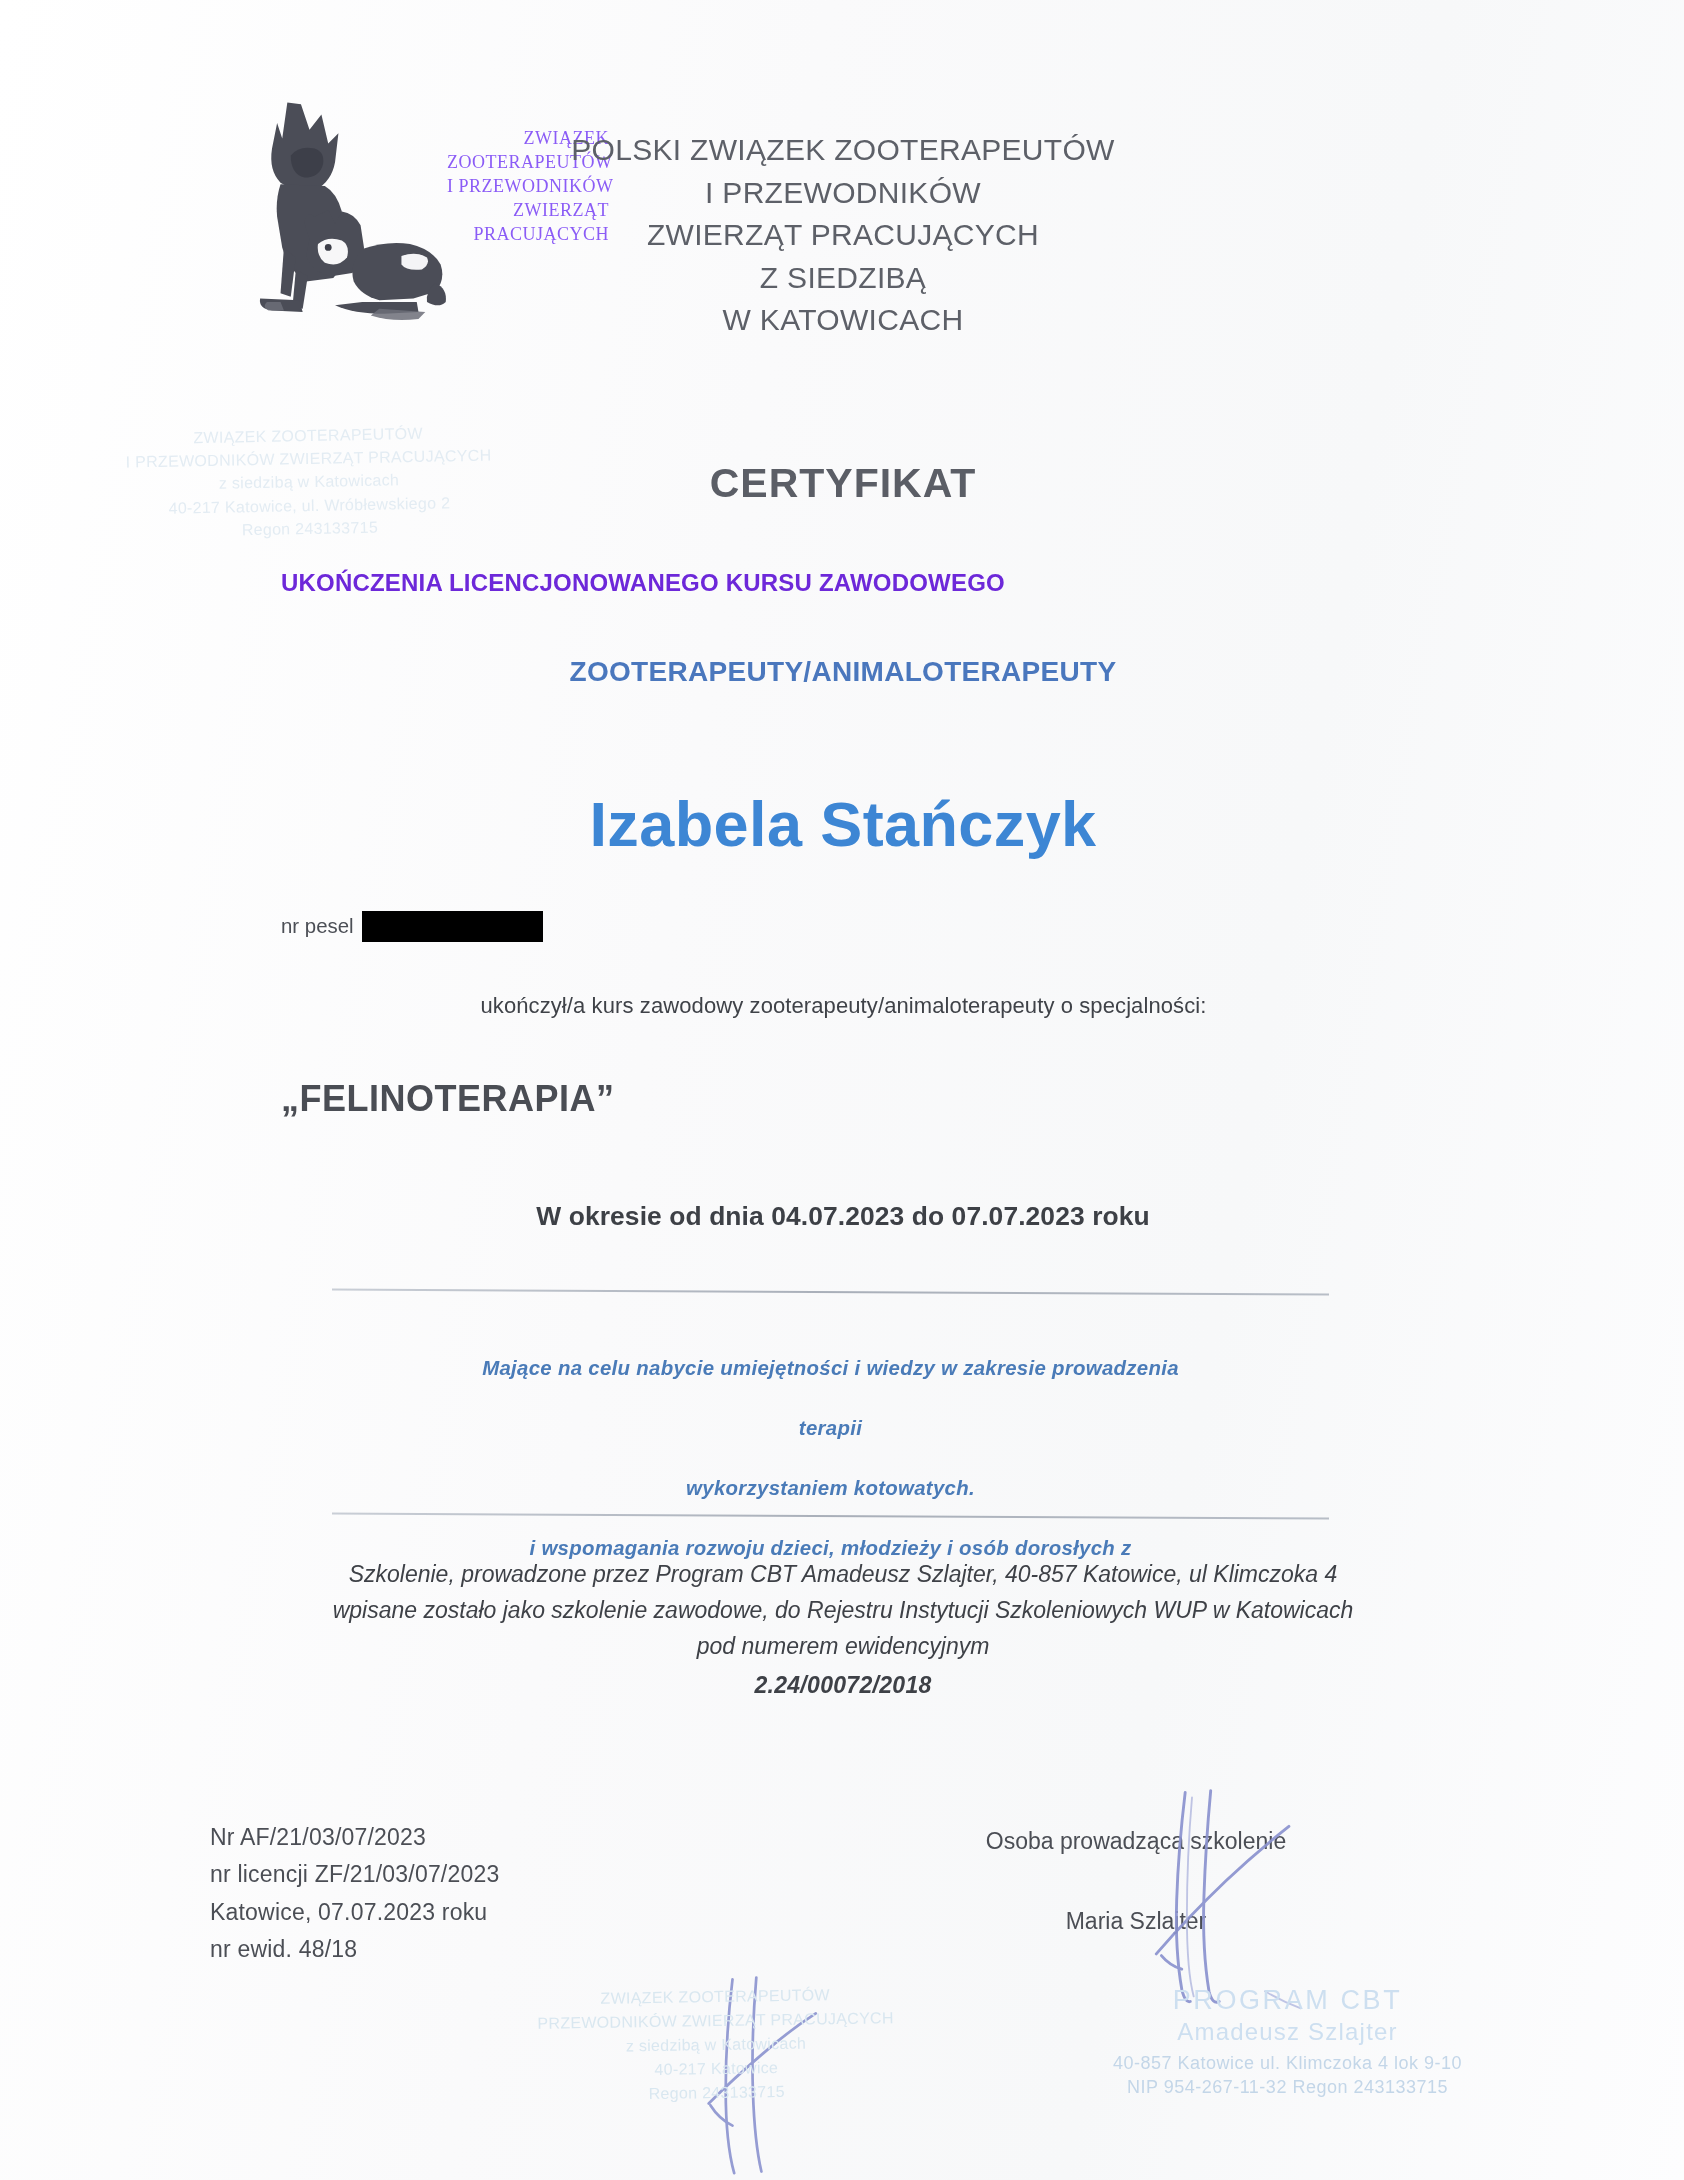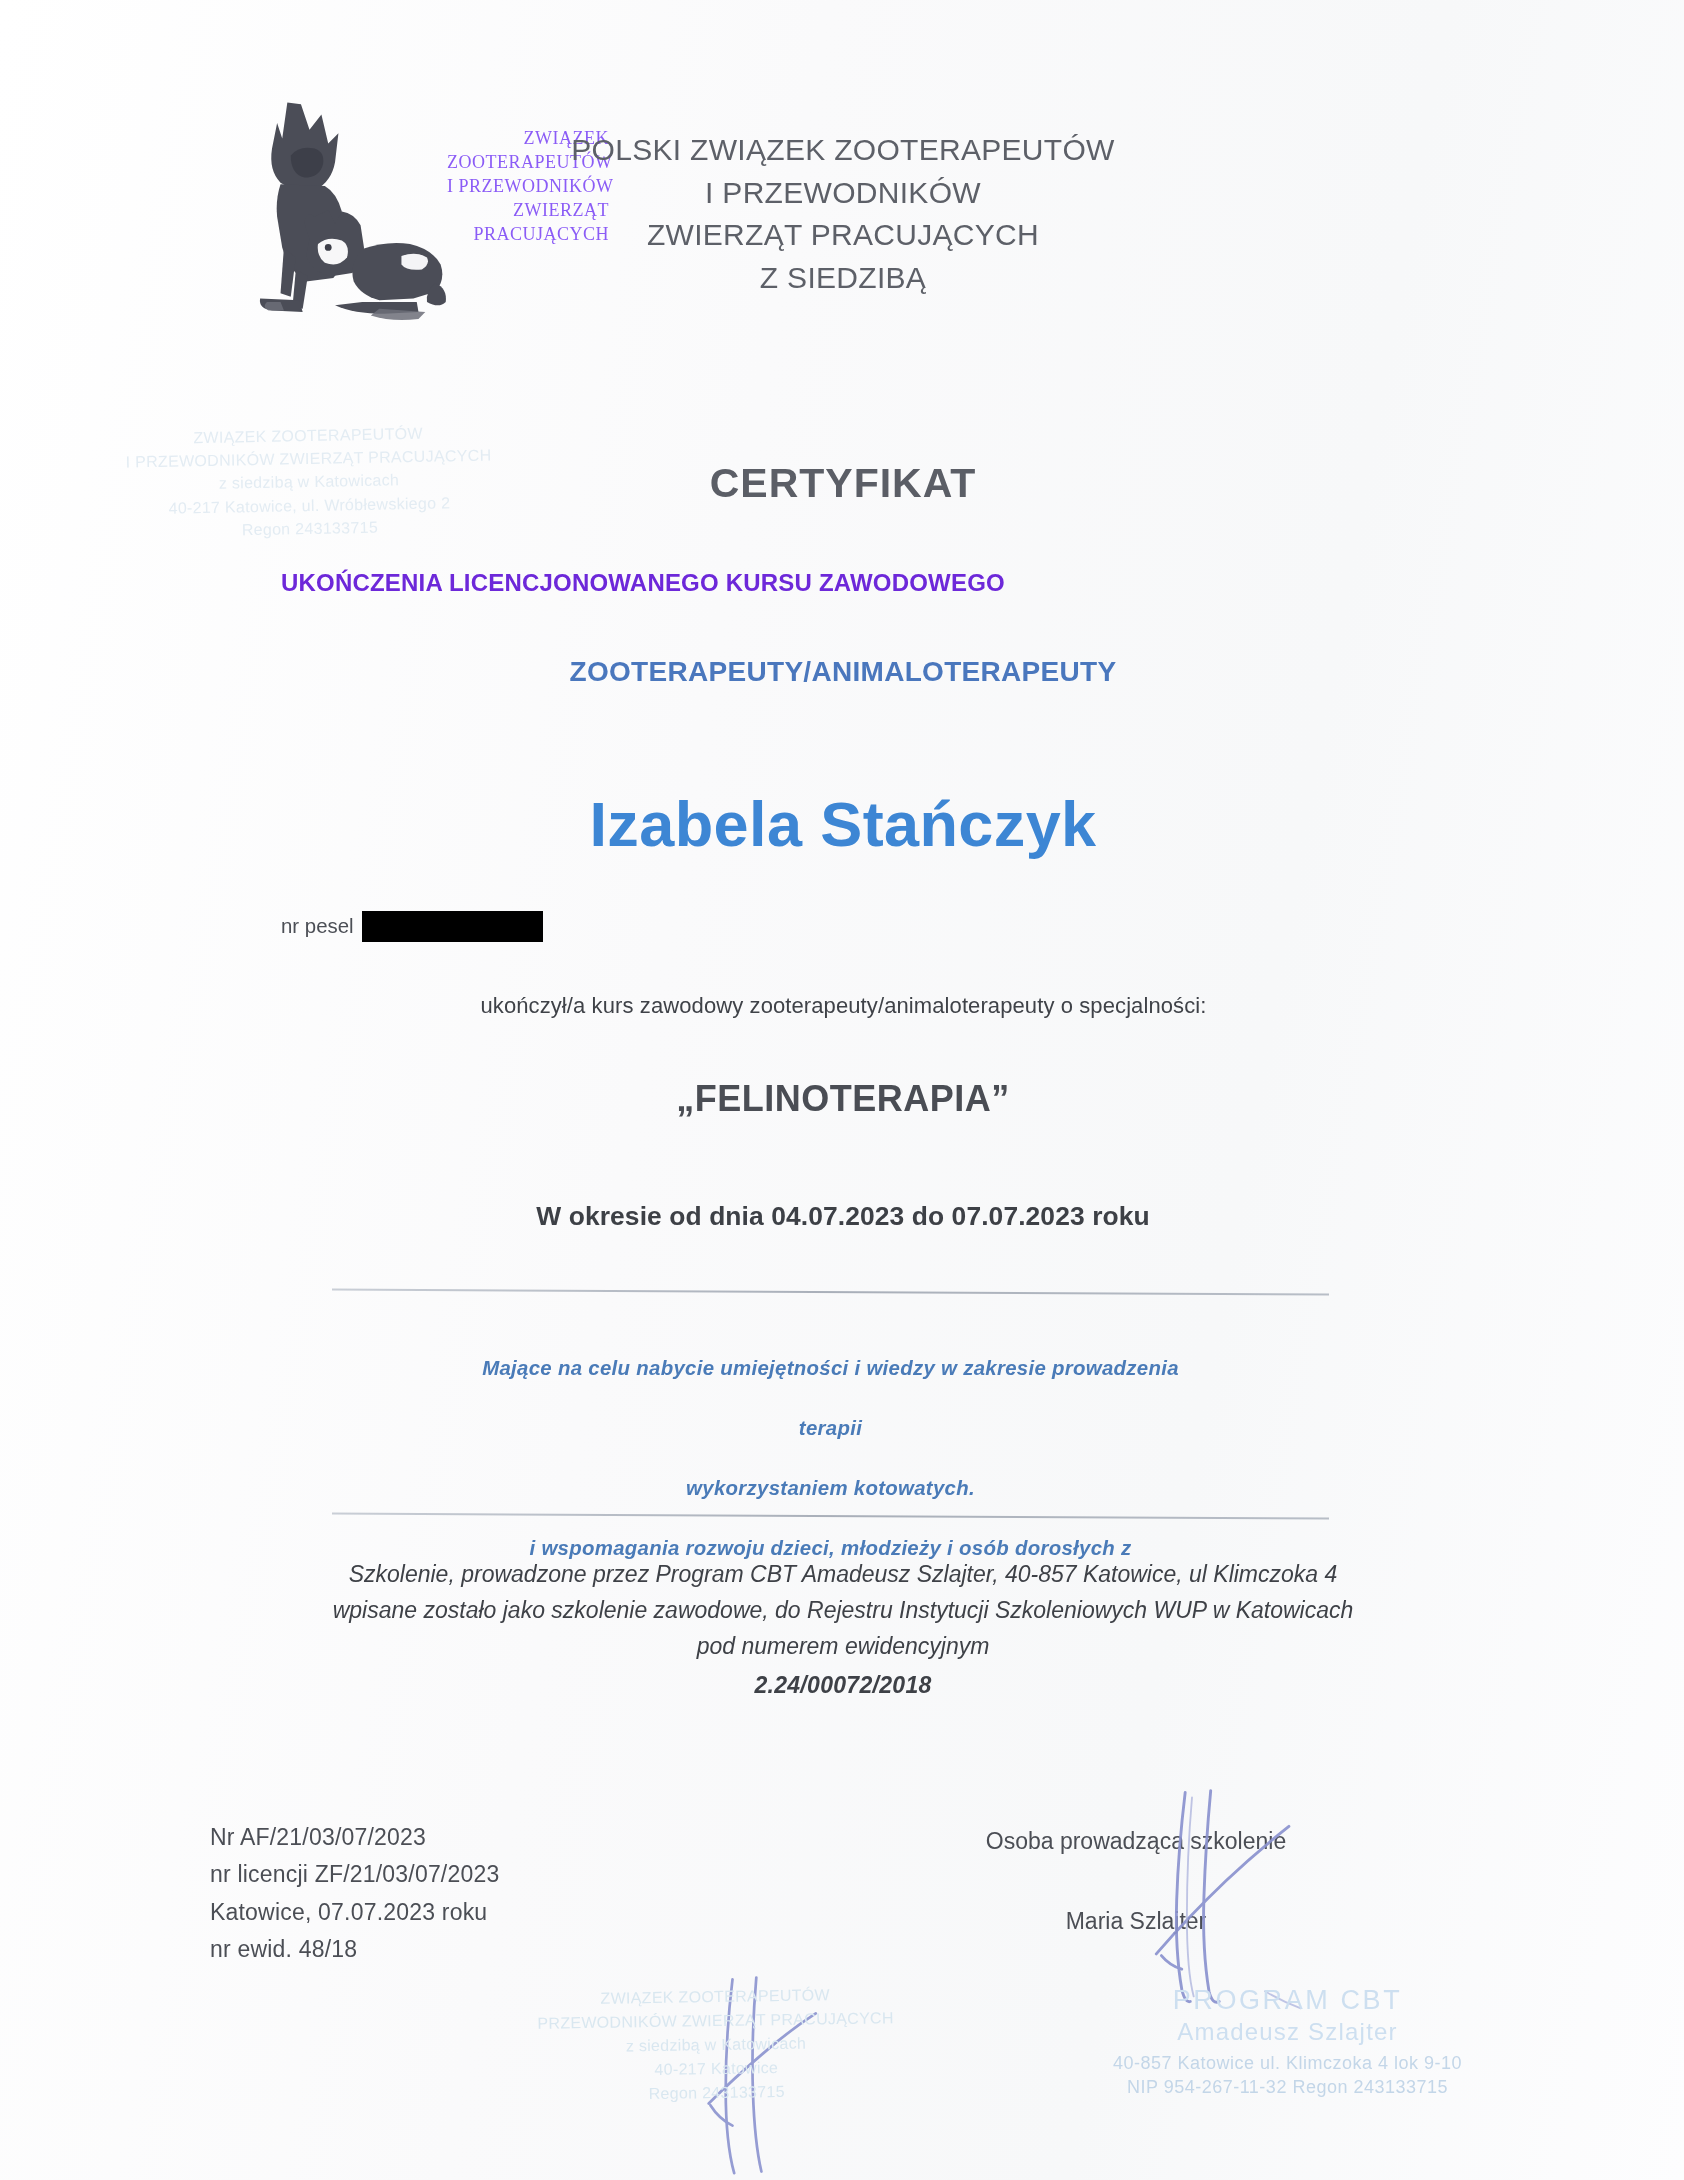--- a/index.html
+++ b/index.html
@@ -110,21 +110,21 @@
 
   
   .line-finished{
     position:absolute; left:213px; top:993px;
     width:1261px; text-align:center;
     font-size:22px; color:#3f4248;
     letter-spacing:0.1px;
   }
   .specialty{
     position:absolute; left:281px; top:1078px;
-    width:1124px; text-align:center;
+    width:1124px; text-align:left;
     font-weight:bold; font-size:36px;
     letter-spacing:0.5px;
     color:#4a4d54;
   }
   .period{
     position:absolute; left:281px; top:1201px;
     width:1124px; text-align:center;
     font-weight:bold; font-size:26.4px;
     letter-spacing:0.1px;
     color:#3d4046;
@@ -269,20 +269,21 @@
       <div>ZWIERZĄT</div>
       <div>PRACUJĄCYCH</div>
     </div>
   </div>
 
   <div class="header">
     <div>POLSKI ZWIĄZEK ZOOTERAPEUTÓW</div>
     <div>I PRZEWODNIKÓW</div>
     <div>ZWIERZĄT PRACUJĄCYCH</div>
     <div>Z SIEDZIBĄ</div>
+    <div>W KATOWICACH</div>
   </div>
 
   <div class="cert-title">CERTYFIKAT</div>
   <div class="cert-sub">UKOŃCZENIA  LICENCJONOWANEGO KURSU ZAWODOWEGO</div>
   <div class="cert-spec">ZOOTERAPEUTY/ANIMALOTERAPEUTY</div>
 
   <div class="name">Izabela Stańczyk</div>
   <div class="pesel-row">
     <span class="pesel-label">nr pesel</span>
     <span class="pesel-redaction"></span>

